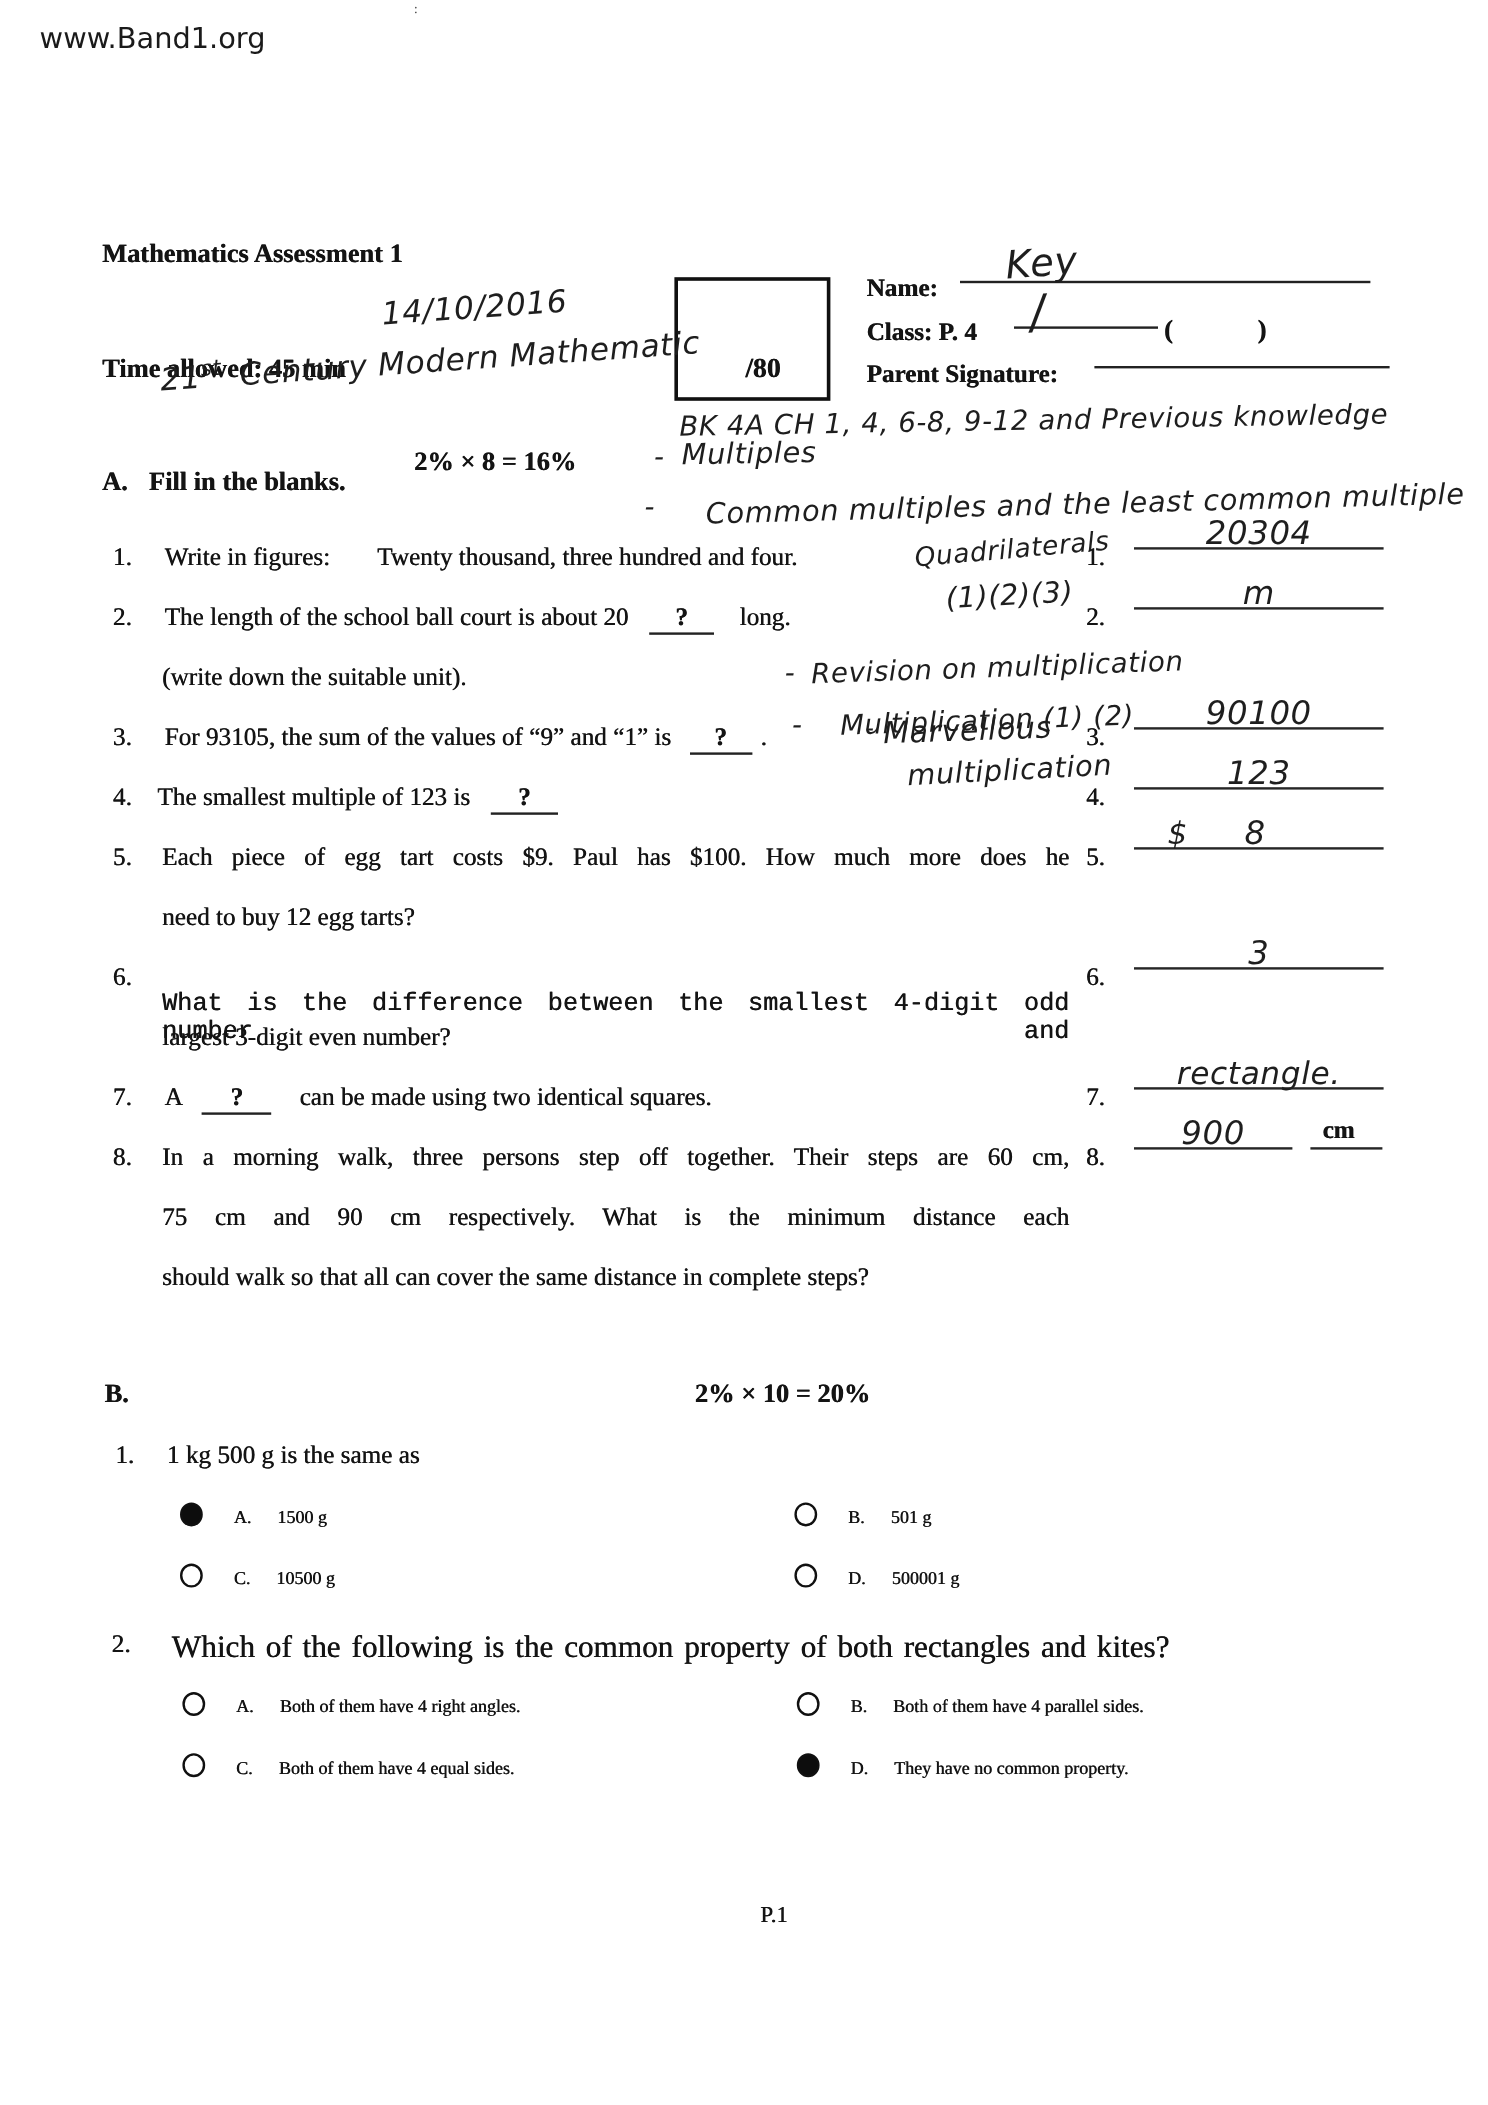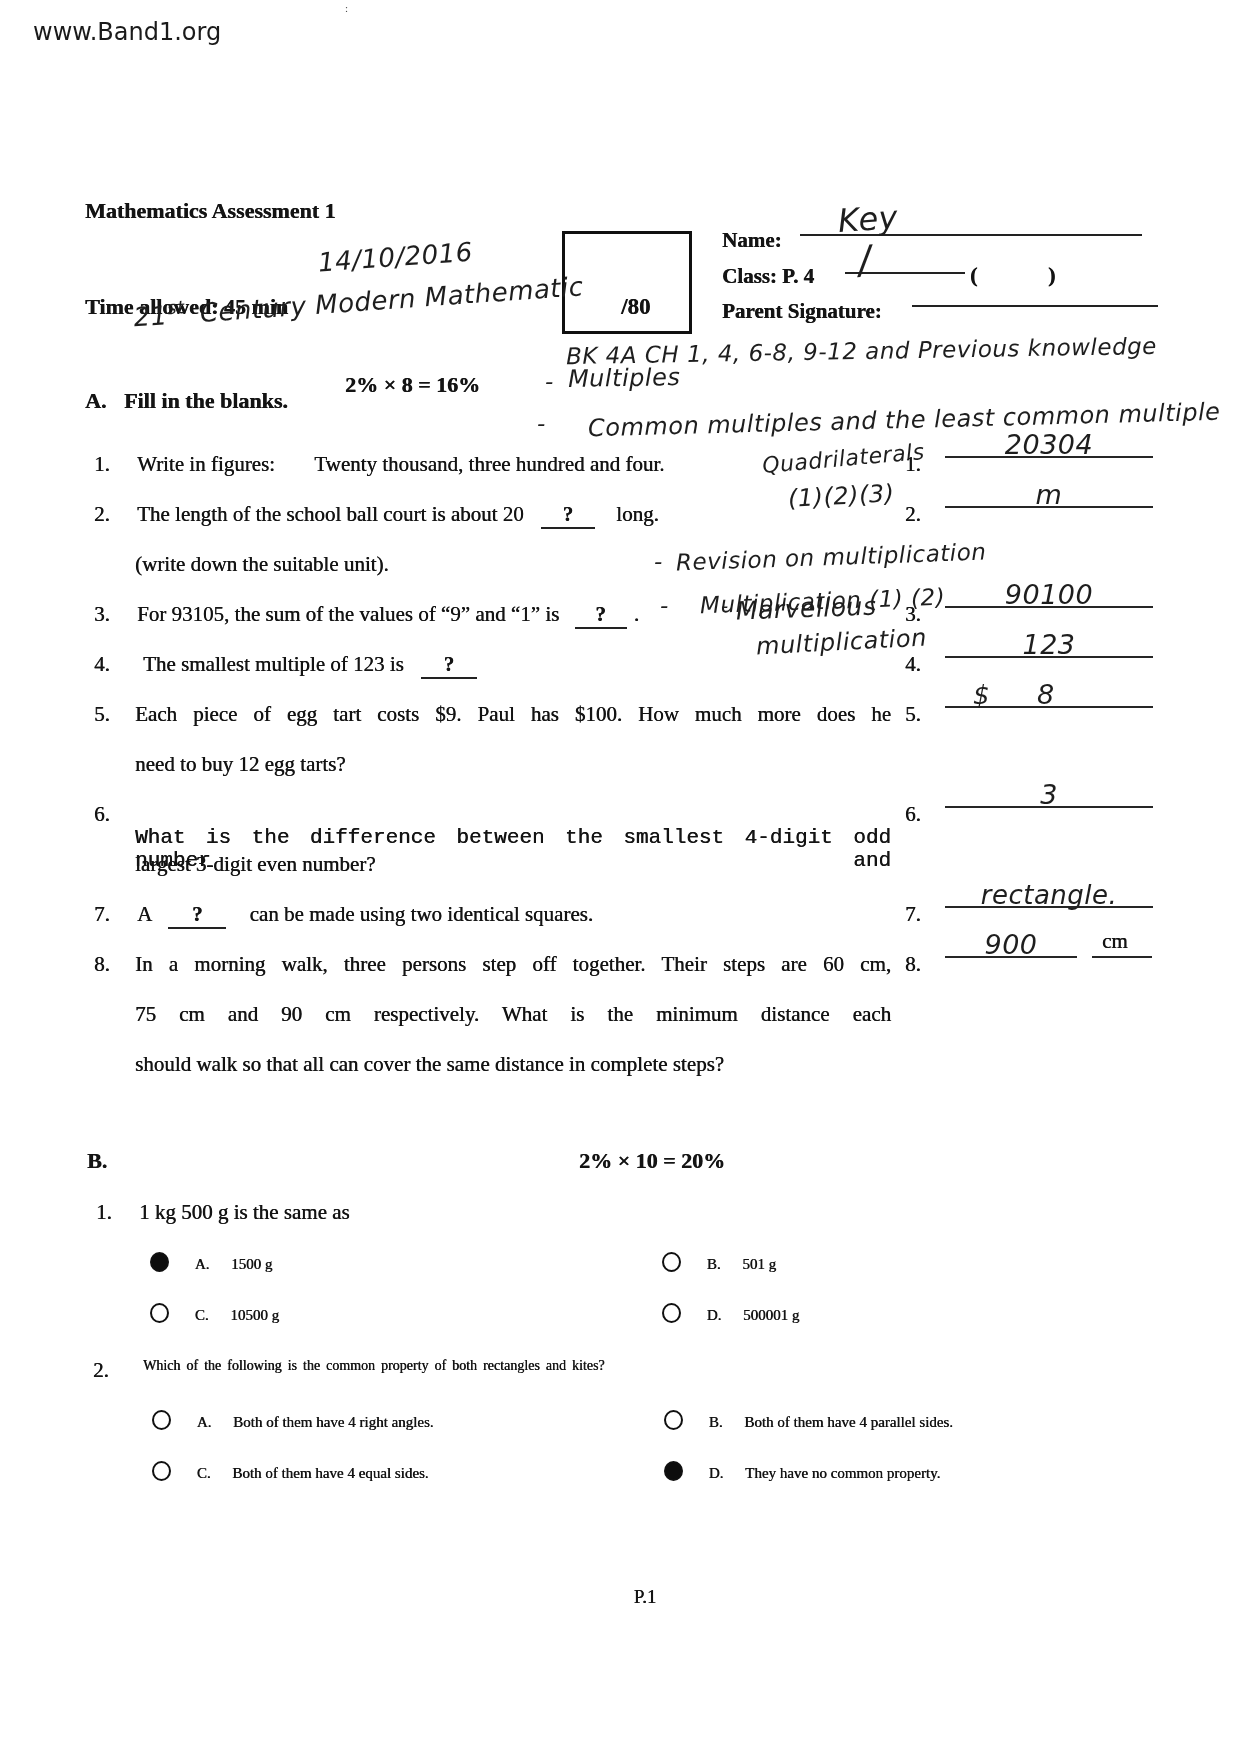--- a/index.html
+++ b/index.html
@@ -120,21 +120,21 @@
   <div class="abs hw" style="left:721px;top:594px;font-size:20px;">-</div>
   <div class="abs hw" style="left:736px;top:594px;font-size:25px;transform:rotate(-2deg);">Marvellous</div>
   <div class="abs hw" style="left:756px;top:628px;font-size:24px;transform:rotate(-3deg);">multiplication</div>
   <div class="abs pr" style="left:905px;top:602px;font-size:21px;">3.</div>
   <div class="ansrow-line" style="left:945px;top:570px;width:208px;">
     <span class="answin hw">90100</span>
   </div>
 
   <div class="qline pr" style="left:94px;top:652px;">
     <span class="num">4.</span>
-    <span style="margin-left:28px;">The smallest multiple of 123 is</span>
+    <span style="margin-left:16px;">The smallest multiple of 123 is</span>
     <span class="blank" style="width:56px;margin-left:12px;">?</span>
   </div>
   <div class="abs pr" style="left:905px;top:652px;font-size:21px;">4.</div>
   <div class="ansrow-line" style="left:945px;top:620px;width:208px;">
     <span class="answin hw">123</span>
   </div>
 
   <div class="abs pr" style="left:94px;top:702px;font-size:21px;">5.</div>
   <div class="jline pr" style="left:135px;top:702px;width:756px;">Each piece of egg tart costs $9. Paul has $100. How much more does he</div>
   <div class="qline pr" style="left:135px;top:752px;">need to buy 12 egg tarts?</div>
@@ -164,21 +164,21 @@
   </div>
 
   <div class="abs pr" style="left:94px;top:952px;font-size:21px;">8.</div>
   <div class="jline pr" style="left:135px;top:952px;width:756px;">In a morning walk, three persons step off together. Their steps are 60 cm,</div>
   <div class="jline pr" style="left:135px;top:1002px;width:756px;">75 cm and 90 cm respectively. What is the minimum distance each</div>
   <div class="qline pr" style="left:135px;top:1052px;">should walk so that all can cover the same distance in complete steps?</div>
   <div class="abs pr" style="left:905px;top:952px;font-size:21px;">8.</div>
   <div class="ansrow-line" style="left:945px;top:920px;width:132px;">
     <span class="answin hw">900</span>
   </div>
-  <div class="ansrow-line" style="left:1092px;top:920px;width:60px;">
+  <div class="ansrow-line" style="left:1092px;top:920px;width:60px;font-weight:bold;">
     <span class="abs pr" style="left:10px;bottom:2px;font-size:21px;">cm</span>
   </div>
 
   <div class="abs pr b" style="left:87px;top:1148px;font-size:22px;">B.</div>
   <div class="abs pr b" style="left:579px;top:1148px;font-size:22px;">2% × 10 = 20%</div>
 
   <div class="abs pr" style="left:96px;top:1200px;font-size:21px;">1.</div>
   <div class="abs pr" style="left:139px;top:1200px;font-size:21px;">1 kg 500 g is the same as</div>
 
   <div class="opt pr" style="left:150px;top:1252px;">
@@ -196,21 +196,21 @@
     <span class="letter">C.</span>
     <span class="otext">10500 g</span>
   </div>
   <div class="opt pr" style="left:662px;top:1303px;">
     <span class="circle"></span>
     <span class="letter">D.</span>
     <span class="otext">500001 g</span>
   </div>
 
   <div class="abs pr" style="left:93px;top:1358px;font-size:21px;">2.</div>
-  <div class="abs pr" style="left:143px;top:1358px;font-size:14px;word-spacing:2.5px;">Which of the following is the common property of both rectangles and kites?</div>
+  <div class="abs pr" style="left:143px;top:1358px;font-size:26px;word-spacing:2.5px;">Which of the following is the common property of both rectangles and kites?</div>
 
   <div class="opt pr" style="left:152px;top:1410px;">
     <span class="circle"></span>
     <span class="letter">A.</span>
     <span class="otext">Both of them have 4 right angles.</span>
   </div>
   <div class="opt pr" style="left:664px;top:1410px;">
     <span class="circle"></span>
     <span class="letter">B.</span>
     <span class="otext">Both of them have 4 parallel sides.</span>

